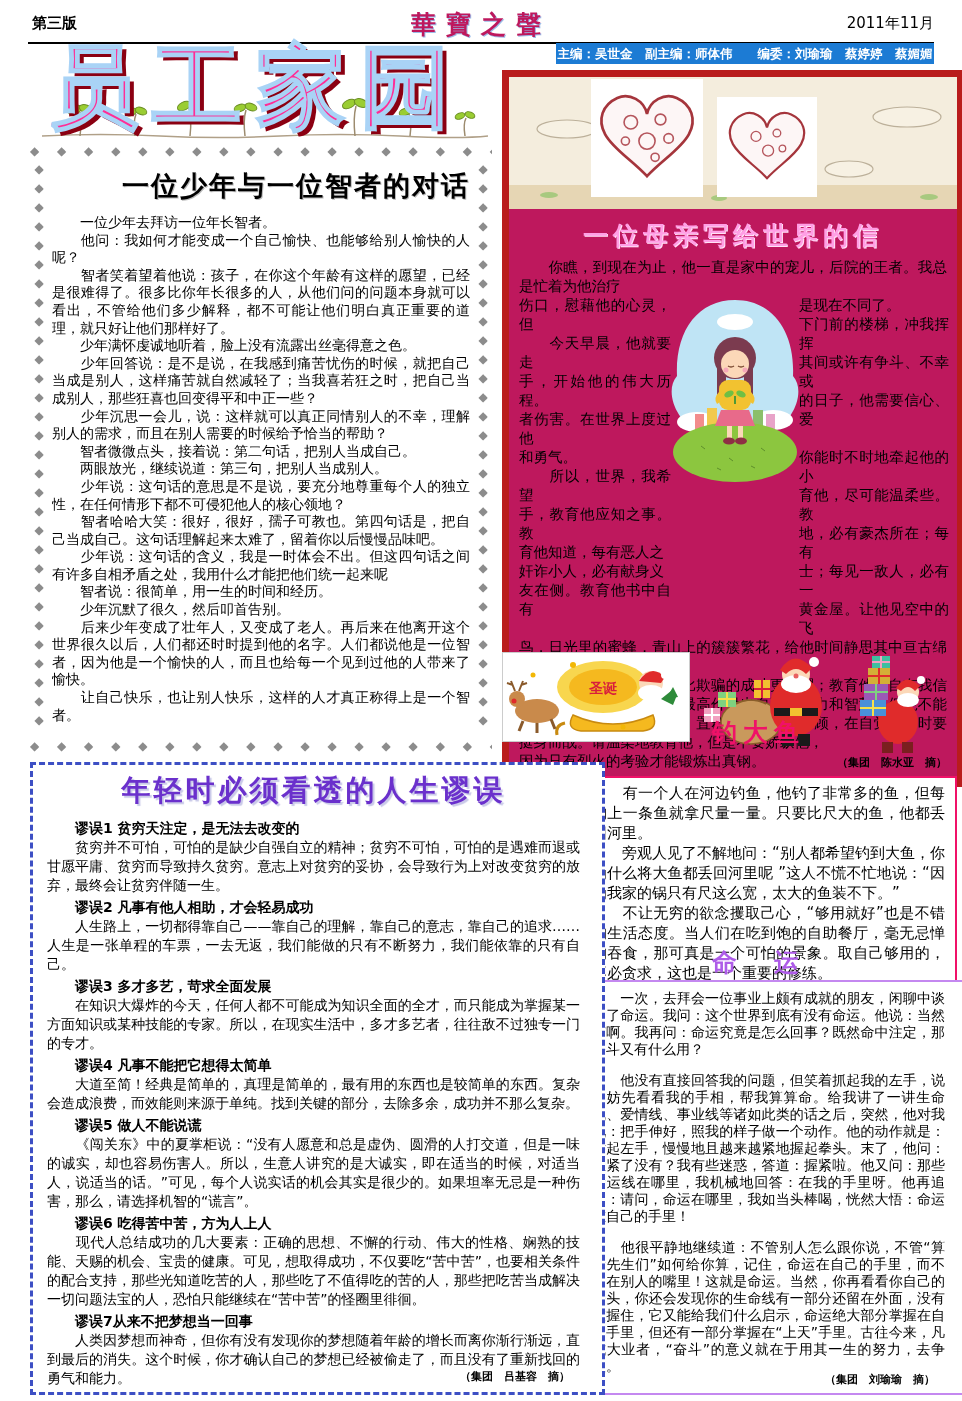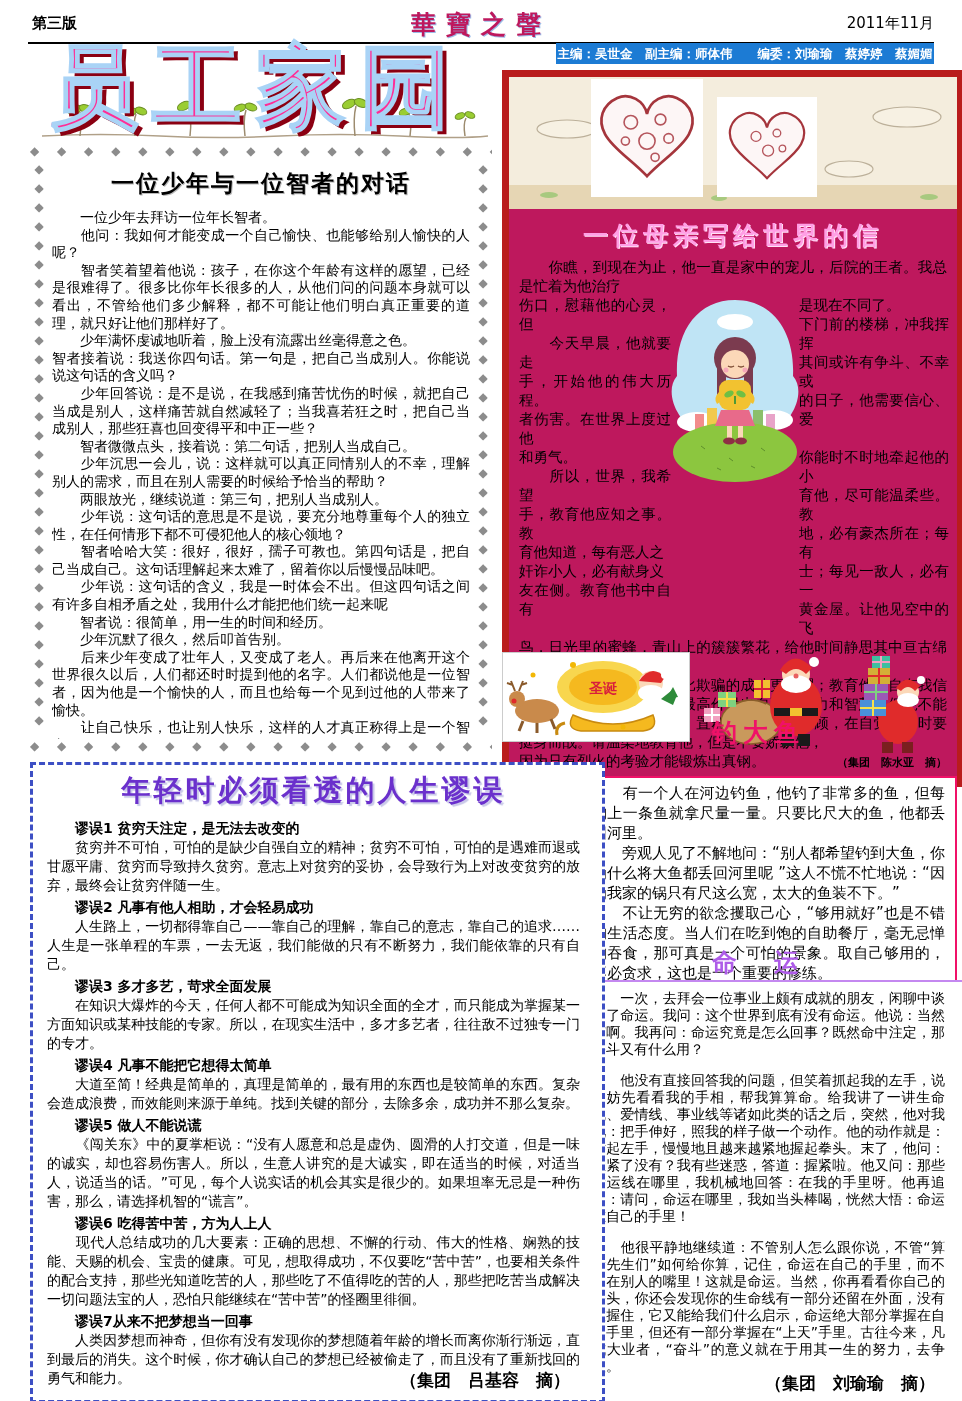--- a/index.html
+++ b/index.html
@@ -30,25 +30,25 @@
 
   
   .box-dialogue{position:absolute;left:30px;top:142px;width:462px;height:613px;}
   .diamonds-h{position:absolute;left:0;right:0;height:18px;overflow:hidden;color:#8C8C8C;
               font-size:12px;line-height:18px;letter-spacing:7px;white-space:nowrap;}
   .diamonds-h.top{top:0;} .diamonds-h.bottom{bottom:0;}
   .diamonds-v{position:absolute;top:18px;bottom:18px;width:18px;overflow:hidden;color:#8C8C8C;
               font-size:12px;line-height:19px;white-space:pre-line;text-align:center;}
   .diamonds-v.left{left:0;} .diamonds-v.right{right:0;}
   .dialogue-inner{position:absolute;left:22px;right:22px;top:18px;bottom:16px;overflow:hidden;}
-  .dialogue-title{text-align:center;font-size:23px;font-weight:bold;letter-spacing:2px;
+  .dialogue-title{text-align:right;font-size:27px;font-weight:bold;letter-spacing:2px;
                   font-family:Liberation Serif, serif;margin:8px 0 10px 0;
                   text-shadow:1px 1px 0 #bbb;}
   .para{font-size:14px;line-height:17.6px;text-align:justify;}
-  .attribution{text-align:right;font-size:17px;font-weight:bold;margin-top:4px;padding-right:10px;}
+  .attribution{text-align:right;font-size:11px;font-weight:bold;margin-top:4px;padding-right:10px;}
 
   
   .box-letter{position:absolute;left:502px;top:70px;width:448px;border:7px solid #b91c1c;background:#be185d;}
   .hearts-banner{width:100%;height:132px;display:block;}
   .letter-title{text-align:center;font-size:25px;font-weight:bold;color:#FF9FE5;letter-spacing:5px;
                 margin:10px 0 4px 0;text-shadow:1px 1px 0 #ffe3f7;}
   .letter-body{padding:2px 10px 8px 10px;font-size:14.5px;line-height:19px;}
   .letter-line{text-align:justify;}
   .wrap-row{display:flex;}
   .wrap-col{width:152px;flex:none;}
@@ -201,24 +201,23 @@
 ◆
 ◆
 ◆</div>
     <div class="dialogue-inner">
       <div class="dialogue-title">一位少年与一位智者的对话</div>
       <div>
           <div class="para">　　一位少年去拜访一位年长智者。</div>
           <div class="para">　　他问：我如何才能变成一个自己愉快、也能够给别人愉快的人呢？</div>
           <div class="para">　　智者笑着望着他说：孩子，在你这个年龄有这样的愿望，已经是很难得了。很多比你年长很多的人，从他们问的问题本身就可以看出，不管给他们多少解释，都不可能让他们明白真正重要的道理，就只好让他们那样好了。</div>
           <div class="para">　　少年满怀虔诚地听着，脸上没有流露出丝毫得意之色。</div>
-          <div class="para">智者接着说：我送你四句话。第一句是，把自己当成别人。你能说说这句话的含义吗？</div>
           <div class="para">　　少年回答说：是不是说，在我感到痛苦忧伤的时候，就把自己当成是别人，这样痛苦就自然减轻了；当我喜若狂之时，把自己当成别人，那些狂喜也回变得平和中正一些？</div>
+          <div class="para">　　少年沉思一会儿，说：这样就可以真正同情别人的不幸，理解别人的需求，而且在别人需要的时候给予恰当的帮助？</div>
           <div class="para">　　智者微微点头，接着说：第二句话，把别人当成自己。</div>
-          <div class="para">　　少年沉思一会儿，说：这样就可以真正同情别人的不幸，理解别人的需求，而且在别人需要的时候给予恰当的帮助？</div>
           <div class="para">　　两眼放光，继续说道：第三句，把别人当成别人。</div>
           <div class="para">　　少年说：这句话的意思是不是说，要充分地尊重每个人的独立性，在任何情形下都不可侵犯他人的核心领地？</div>
           <div class="para">　　智者哈哈大笑：很好，很好，孺子可教也。第四句话是，把自己当成自己。这句话理解起来太难了，留着你以后慢慢品味吧。</div>
           <div class="para">　　少年说：这句话的含义，我是一时体会不出。但这四句话之间有许多自相矛盾之处，我用什么才能把他们统一起来呢</div>
           <div class="para">　　智者说：很简单，用一生的时间和经历。</div>
           <div class="para">　　少年沉默了很久，然后叩首告别。</div>
           <div class="para">　　后来少年变成了壮年人，又变成了老人。再后来在他离开这个世界很久以后，人们都还时时提到他的名字。人们都说他是一位智者，因为他是一个愉快的人，而且也给每一个见到过他的人带来了愉快。</div>
           <div class="para">　　让自己快乐，也让别人快乐，这样的人才真正称得上是一个智者。</div>
         </div>
 

